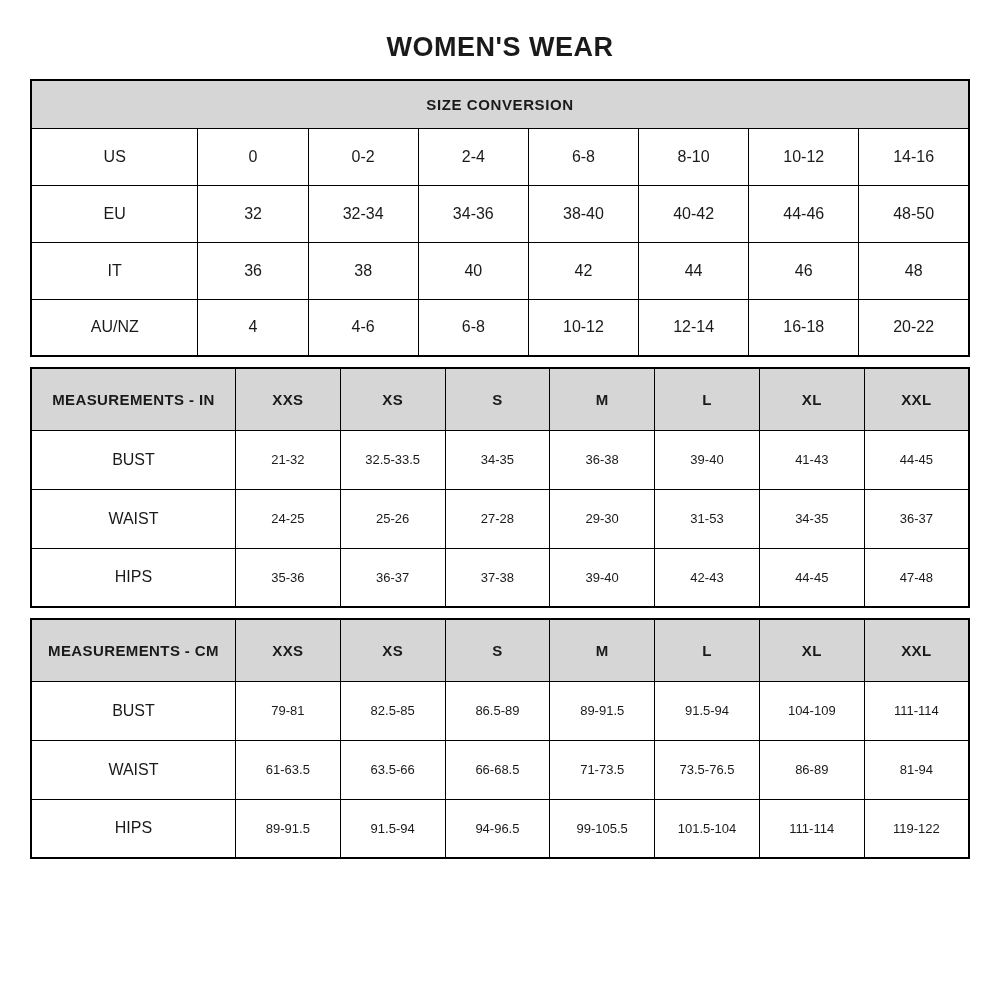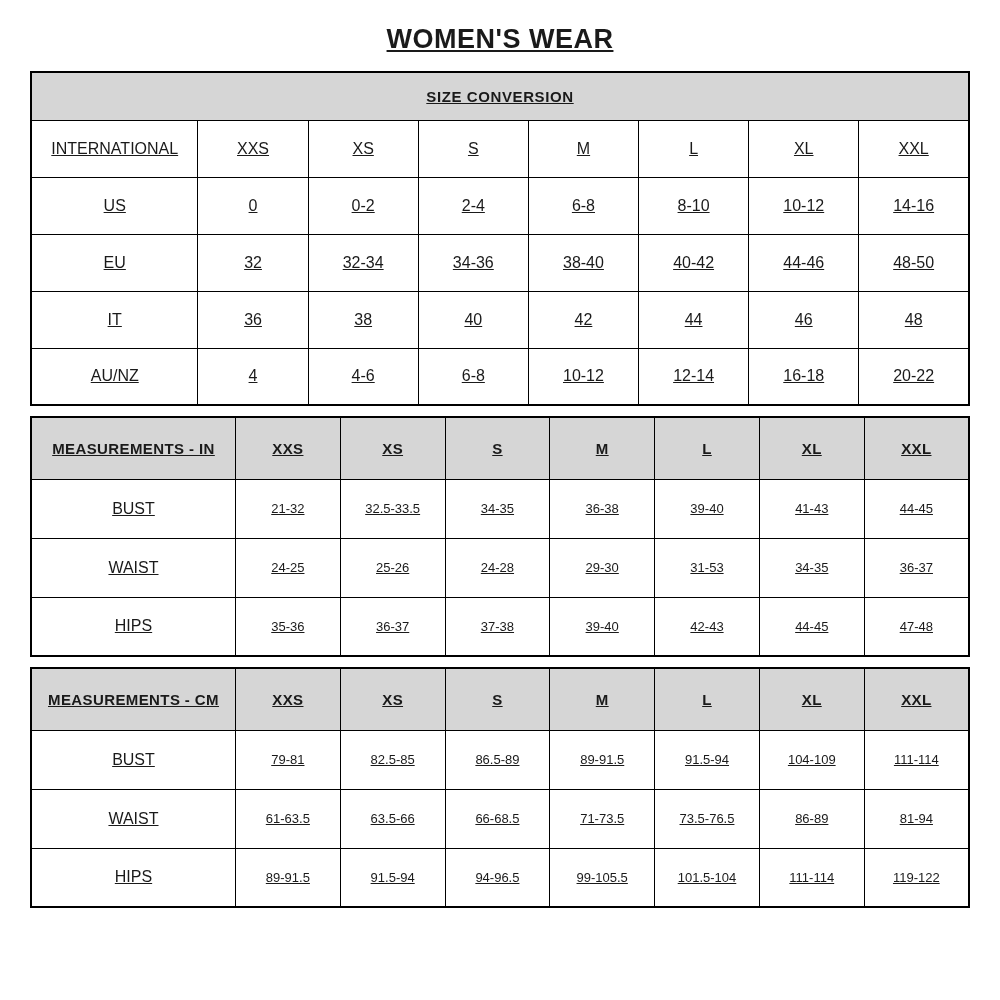--- a/index.html
+++ b/index.html
@@ -8,21 +8,21 @@
     --text-color:#1a1a1a;
   }
   *{box-sizing:border-box;margin:0;padding:0;}
   html,body{background:#ffffff;}
   body{
     width:1000px;height:1000px;
     font-family:"Liberation Sans", sans-serif;
     color:var(--text-color);
     overflow:hidden;
   }
-  .page{padding:16px 30px 0 30px;text-decoration:underline;}
+  .page{padding:24px 30px 0 30px;}
   .page-title{
     text-align:center;
     font-size:27px;
     font-weight:bold;
     letter-spacing:0.5px;
     margin:8px 0 16px 0;
   }
   table{
     width:100%;
     border-collapse:collapse;
@@ -77,30 +77,20 @@
       <col style="width:17.8%">
       <col span="7">
     </colgroup>
     <thead>
       <tr>
         <th colspan="8" class="banner">SIZE CONVERSION</th>
       </tr>
     </thead>
     <tbody>
         <tr>
-          <td class="rowlabel">INTERNATIONAL</td>
-          <td>XXS</td>
-          <td>XS</td>
-          <td>S</td>
-          <td>M</td>
-          <td>L</td>
-          <td>XL</td>
-          <td>XXL</td>
-        </tr>
-        <tr>
           <td class="rowlabel">US</td>
           <td>0</td>
           <td>0-2</td>
           <td>2-4</td>
           <td>6-8</td>
           <td>8-10</td>
           <td>10-12</td>
           <td>14-16</td>
         </tr>
         <tr>
@@ -161,21 +151,21 @@
           <td>34-35</td>
           <td>36-38</td>
           <td>39-40</td>
           <td>41-43</td>
           <td>44-45</td>
         </tr>
         <tr>
           <td class="rowlabel">WAIST</td>
           <td>24-25</td>
           <td>25-26</td>
-          <td>24-28</td>
+          <td>27-28</td>
           <td>29-30</td>
           <td>31-53</td>
           <td>34-35</td>
           <td>36-37</td>
         </tr>
         <tr>
           <td class="rowlabel">HIPS</td>
           <td>35-36</td>
           <td>36-37</td>
           <td>37-38</td>

